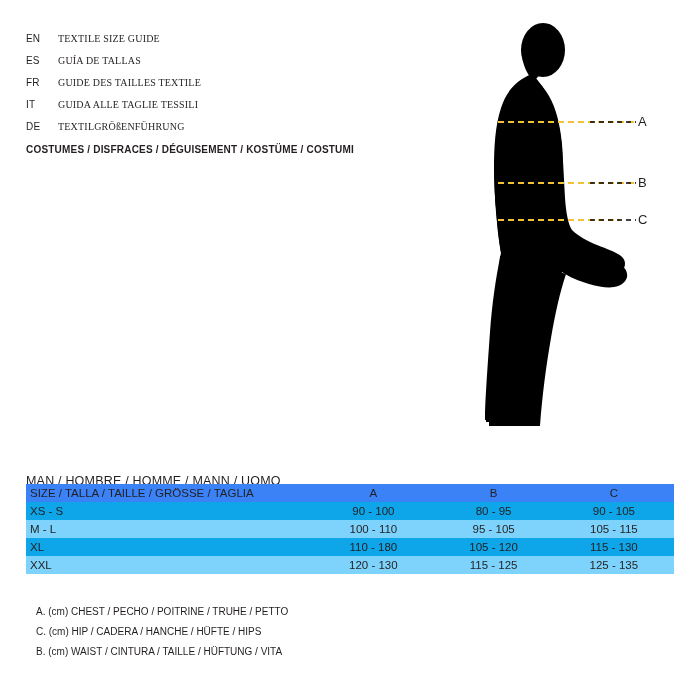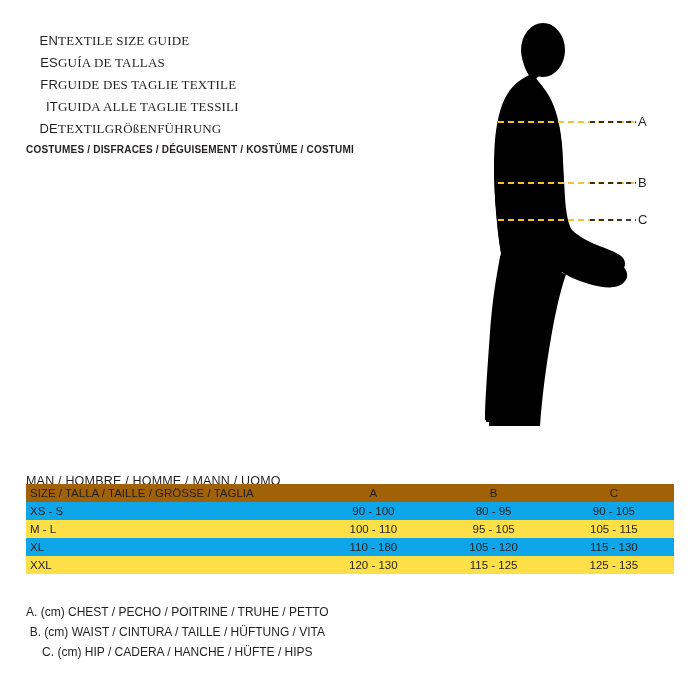--- a/index.html
+++ b/index.html
@@ -25,23 +25,22 @@
   .lang-list {
     position: absolute;
     left: 26px;
     top: 33px;
     width: 430px;
   }
   .lang-row {
     display: flex;
     align-items: baseline;
     height: 22px;
-    font-size: 13px;
+    font-size: 10px;
     letter-spacing: 0.2px;
-    text-align: right;
   }
   .lang-code {
     width: 32px;
     flex: 0 0 32px;
   }
   .lang-text {
     white-space: nowrap;
     font-family: Liberation Serif, serif;
   }
 
@@ -109,56 +108,55 @@
     padding-left: 4px;
     width: 285px;
   }
   table.size-table th.col-meas,
   table.size-table td.col-meas {
     width: 121px;
     text-align: center;
     padding-left: 0;
   }
   table.size-table thead tr {
-    background: #a16207;
+    background: #3b82f6;
   }
   table.size-table thead th.col-meas {
     text-align: center;
   }
   tr.row-odd { background: #0ea5e9; }
-  tr.row-even { background: #fde047; }
+  tr.row-even { background: #7dd3fc; }
 
   
   .legend {
     position: absolute;
-    left: 26px;
+    left: 36px;
     top: 602px;
-    font-size: 12px;
+    font-size: 10px;
     line-height: 20px;
-    text-align: center;
   }
   .legend div { white-space: nowrap; }
 </style>
 </head>
 <body>
 
 <div class="page">
 
   <div class="lang-list">
     <div class="lang-row">
       <span class="lang-code">EN</span>
       <span class="lang-text">TEXTILE SIZE GUIDE</span>
     </div>
     <div class="lang-row">
       <span class="lang-code">ES</span>
       <span class="lang-text">GUÍA DE TALLAS</span>
     </div>
     <div class="lang-row">
       <span class="lang-code">FR</span>
-      <span class="lang-text">GUIDE DES TAGLIE TEXTILE</span>
+      <span class="lang-text">GUIDE DES TAILLES TEXTILE</span>
     </div>
     <div class="lang-row">
       <span class="lang-code">IT</span>
       <span class="lang-text">GUIDA ALLE TAGLIE TESSILI</span>
     </div>
     <div class="lang-row">
       <span class="lang-code">DE</span>
       <span class="lang-text">TEXTILGRÖßENFÜHRUNG</span>
     </div>
   </div>
@@ -302,17 +300,17 @@
         <td class="col-label">XXL</td>
         <td class="col-meas">120 - 130</td>
         <td class="col-meas">115 - 125</td>
         <td class="col-meas">125 - 135</td>
       </tr>
     </tbody>
   </table>
 
   <div class="legend">
     <div>A. (cm) CHEST / PECHO / POITRINE / TRUHE / PETTO</div>
+    <div>C. (cm) HIP / CADERA / HANCHE / HÜFTE / HIPS</div>
     <div>B. (cm) WAIST / CINTURA / TAILLE / HÜFTUNG / VITA</div>
-    <div>C. (cm) HIP / CADERA / HANCHE / HÜFTE / HIPS</div>
   </div>
 
 </div>
 
 </body></html>

